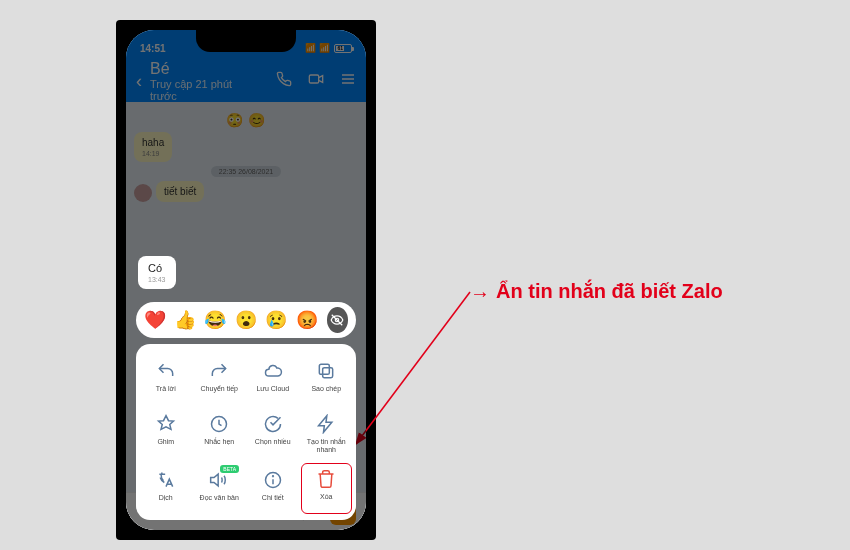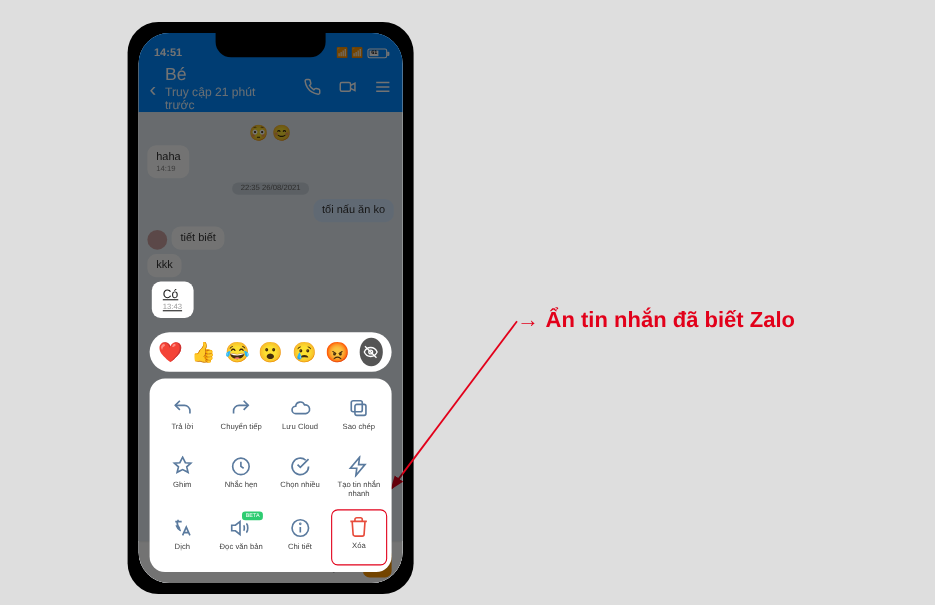--- a/index.html
+++ b/index.html
@@ -11,21 +11,21 @@
     font-family: -apple-system, BlinkMacSystemFont, "Segoe UI", sans-serif;
     overflow: hidden;
   }
   .phone {
     position: absolute;
     left: 116px;
     top: 20px;
     width: 260px;
     height: 520px;
     background: #000;
-    border-radius: 28px;
+    border-radius: 4px;
     padding: 10px;
   }
   .screen {
     width: 100%;
     height: 100%;
     background: #fff;
     border-radius: 28px;
     overflow: hidden;
     position: relative;
   }
@@ -76,21 +76,21 @@
   .hdr-icon { font-size: 16px; margin-left: 8px; }
   .chat-body {
     position: absolute;
     top: 72px; left: 0; right: 0; bottom: 0;
     background: #e6eef4;
     padding: 6px 8px;
   }
   .msg-row { display: flex; margin: 4px 0; align-items: flex-end; gap: 4px;}
   .msg-row.right { justify-content: flex-end; }
   .bubble {
-    background: #ffffff; border-radius: 8px; padding: 5px 8px;
+    background: #fef9c3; border-radius: 8px; padding: 5px 8px;
     font-size: 10px; color: #333; max-width: 150px;
   }
   .bubble.blue { background: #d6e9ff; }
   .timestamp-under { font-size: 7px; color: #888; margin-top: 2px;}
   .emoji-row { display: flex; gap: 4px; justify-content: center; margin: 4px 0;}
   .emoji-row span { font-size: 14px; }
   .avatar { width: 18px; height: 18px; border-radius: 50%; background: #c9a0a0; flex-shrink: 0;}
   .datechip { display: flex; justify-content: center; margin: 4px 0;}
   .datechip span { background: #cdd6de; color: #666; font-size: 7px; padding: 2px 8px; border-radius: 10px;}
 
@@ -100,21 +100,21 @@
     background: rgba(0,0,0,0.55);
     z-index: 5;
   }
   .selected-msg {
     position: absolute;
     left: 12px; top: 226px;
     z-index: 10;
   }
   .selected-msg .sbubble {
     background: #fff; border-radius: 8px; padding: 6px 10px;
-    font-size: 11px; color: #222; text-decoration: underline;
+    font-size: 11px; color: #222;
   }
   .selected-msg .stime { font-size: 7px; color: #999; margin-top: 2px;}
   .reaction-bar {
     position: absolute;
     left: 10px; right: 10px;
     top: 272px;
     height: 36px;
     background: #fff;
     border-radius: 20px;
     z-index: 10;
@@ -253,29 +253,23 @@
       </div>
       <div class="msg-row">
         <div class="bubble">
           <div>haha</div>
           <div class="timestamp-under">14:19</div>
         </div>
       </div>
       <div class="datechip">
           <span>22:35 26/08/2021</span>
         </div>
-      <div class="msg-row right">
-        <div class="bubble blue">tối nấu ăn ko</div>
-      </div>
       <div class="msg-row">
         <div class="avatar"></div>
         <div class="bubble">tiết biết</div>
-      </div>
-      <div class="msg-row">
-        <div class="bubble">kkk</div>
       </div>
 
       <div class="inputbar">
         <span class="ib-icon">☺</span>
         <span class="placeholder">Tin nhắn</span>
         <span class="ib-icon">⋯</span>
         <span class="ib-icon">🎤</span>
         <span class="send-btn">
           <svg width="14" height="14" viewBox="0 0 24 24" fill="none" stroke="#fff" stroke-width="2">
               <rect x="3" y="3" width="18" height="18" rx="2"></rect>

